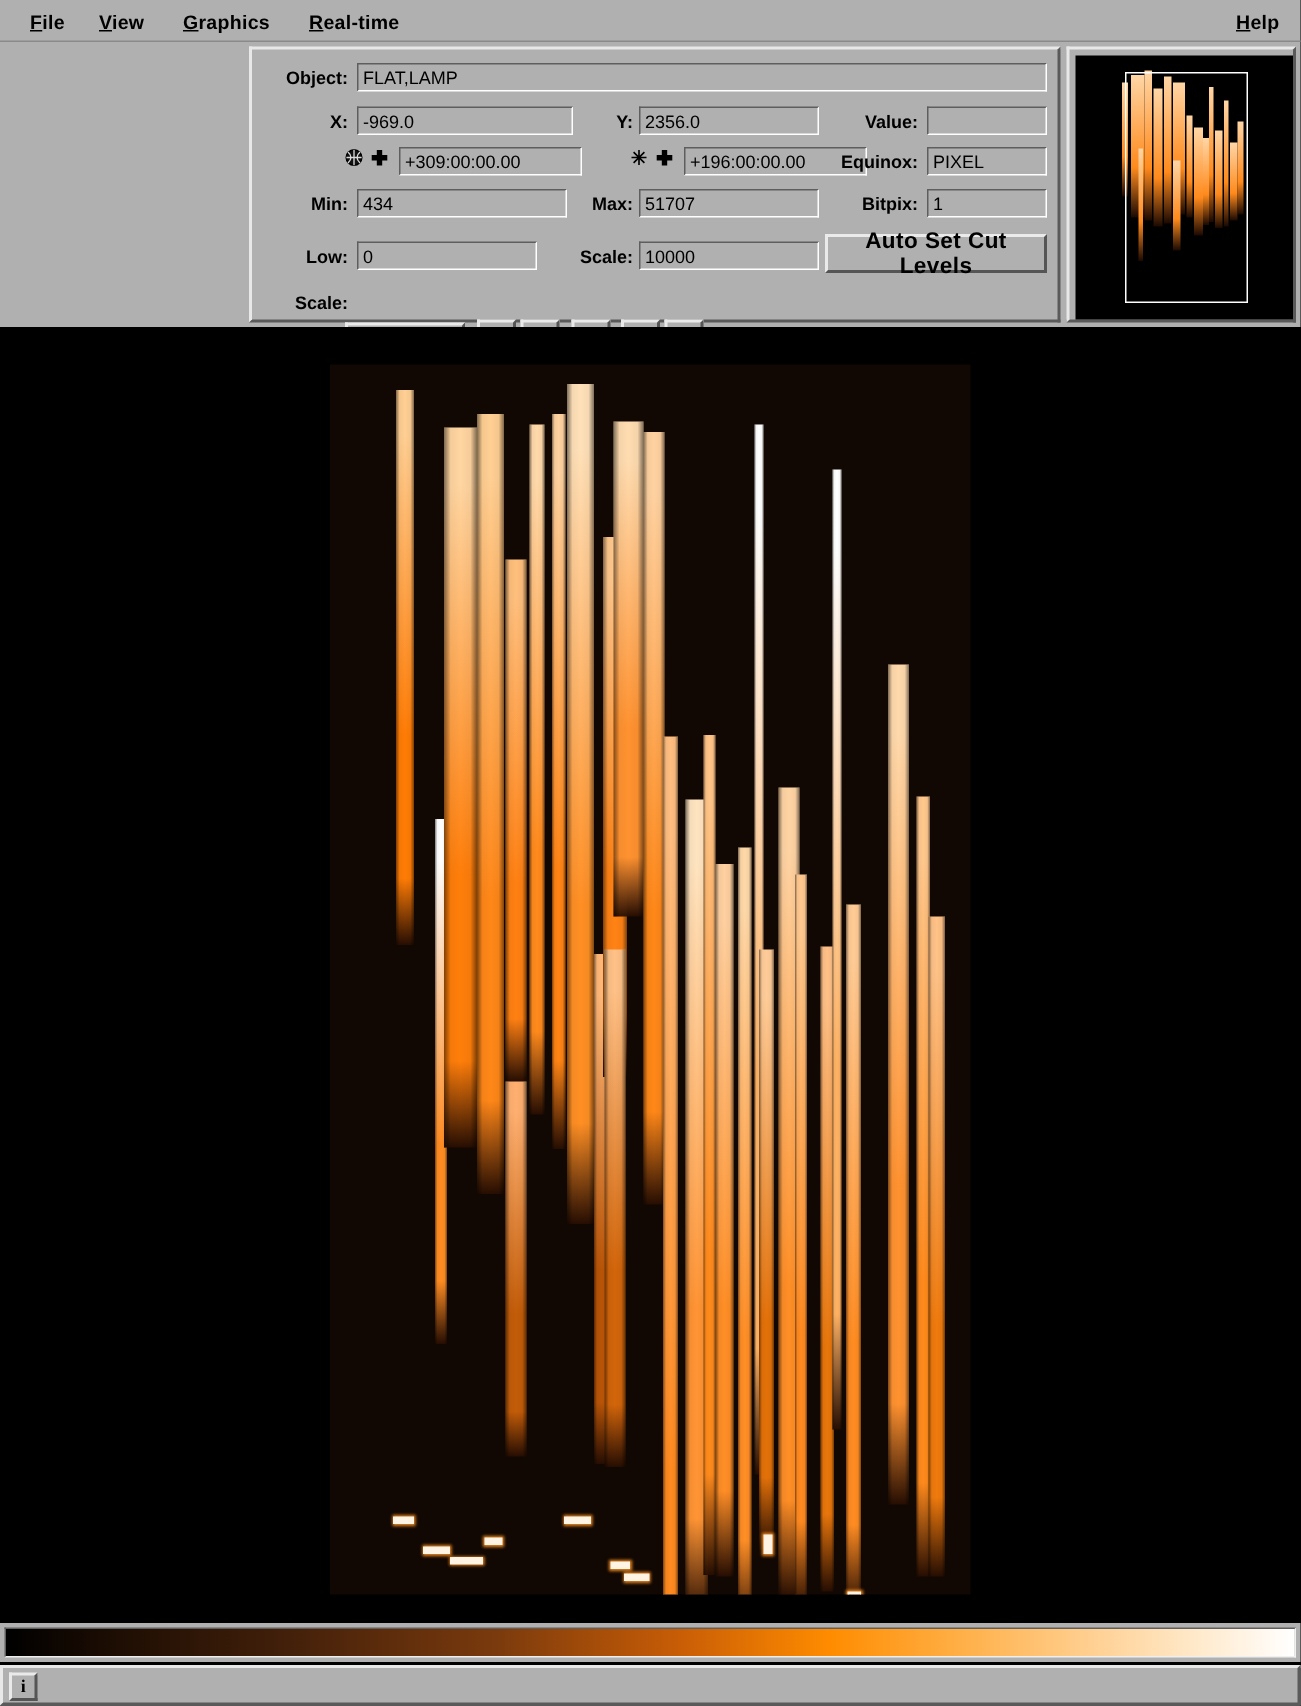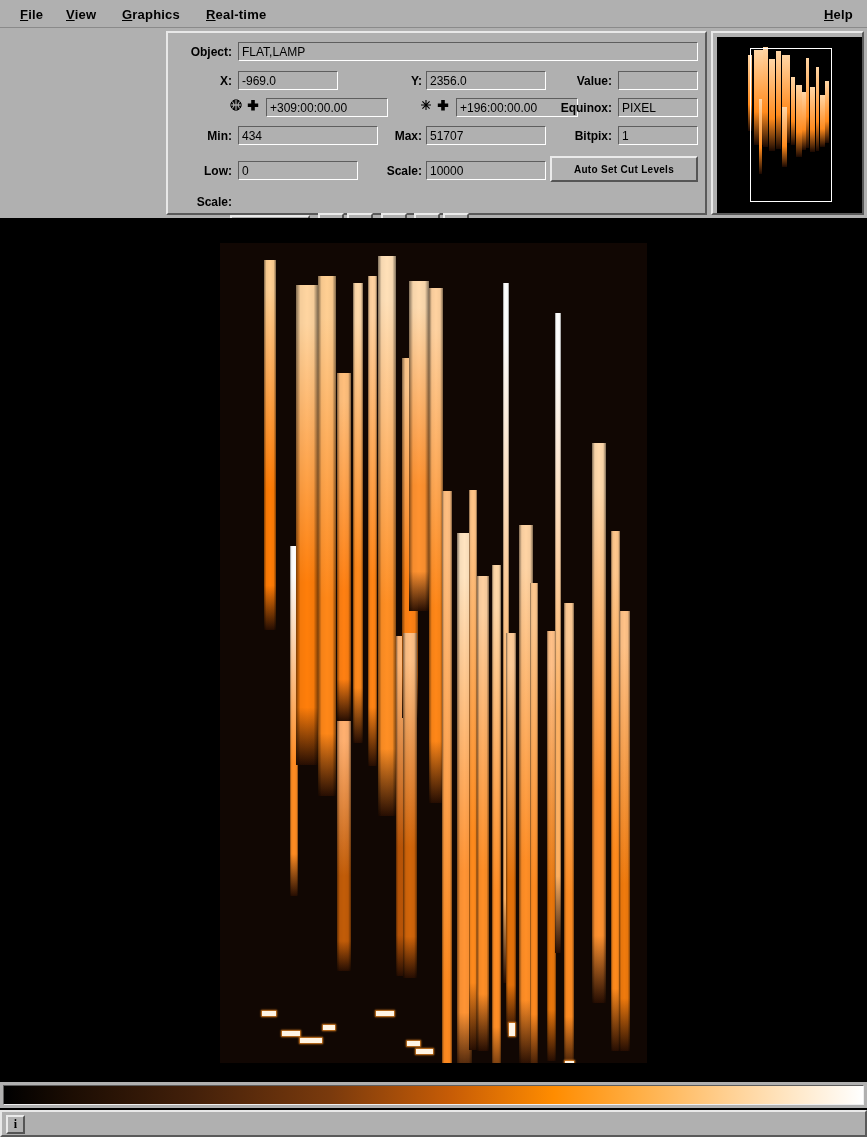--- a/index.html
+++ b/index.html
@@ -139,21 +139,21 @@
     font-family: "Liberation Sans", sans-serif;
   }
   .btn {
     position: absolute;
     background: #b0b0b0;
     border-top: 2px solid #eaeaea;
     border-left: 2px solid #eaeaea;
     border-right: 2px solid #555555;
     border-bottom: 2px solid #555555;
     box-sizing: border-box;
-    font-size: 10px;
+    font-size: 15px;
     font-weight: bold;
     color: #000;
     text-align: center;
     cursor: default;
     display: flex;
     align-items: center;
     justify-content: center;
     letter-spacing: 0.3px;
   }
   .coordicon {
@@ -344,21 +344,21 @@
 
 <div id="toprow">
 
 
   <div id="info-panel" class="mot-out">
 
     <div class="lbl" style="left:6px; top:12px; width:58px;">Object:</div>
     <div class="fld" style="left:70px; top:9px; width:460px;">FLAT,LAMP</div>
 
     <div class="lbl" style="left:6px; top:41px; width:58px;">X:</div>
-    <div class="fld" style="left:70px; top:38px; width:100px;">-969.0</div>
+    <div class="fld" style="left:70px; top:38px; width:144px;">-969.0</div>
 
     <div class="lbl" style="left:196px; top:41px; width:58px;">Y:</div>
     <div class="fld" style="left:258px; top:38px; width:120px;">2356.0</div>
 
     <div class="lbl" style="left:382px; top:41px; width:62px;">Value:</div>
     <div class="fld" style="left:450px; top:38px; width:80px;"></div>
 
     <div class="coordicon" style="left:62px; top:66px;">
       <svg width="14" height="14" viewBox="0 0 14 14" aria-hidden="true">
         <circle cx="6" cy="6" r="5.2" fill="#111" stroke="#000" stroke-width="1"></circle>

